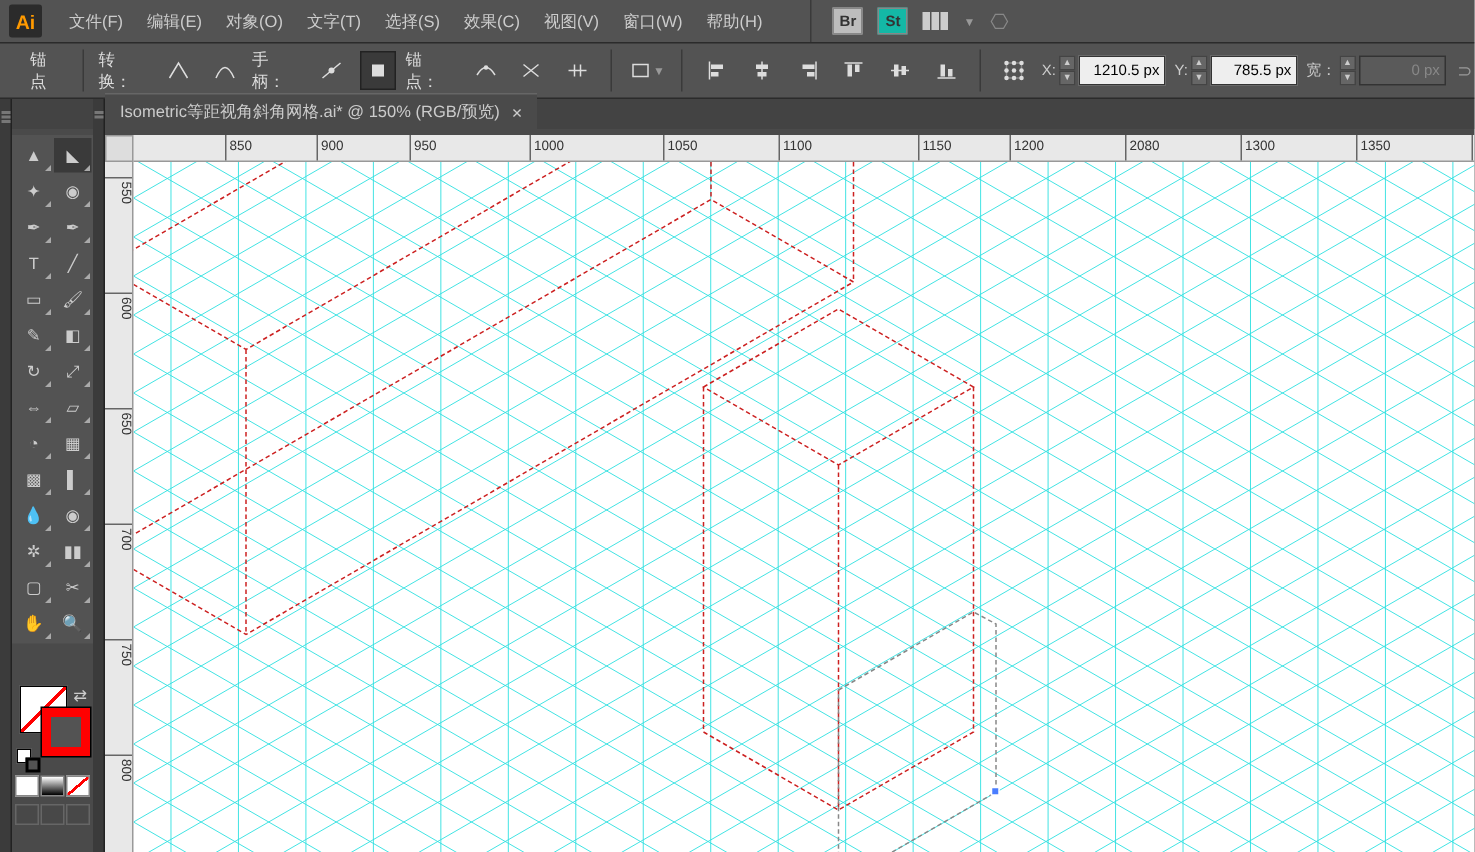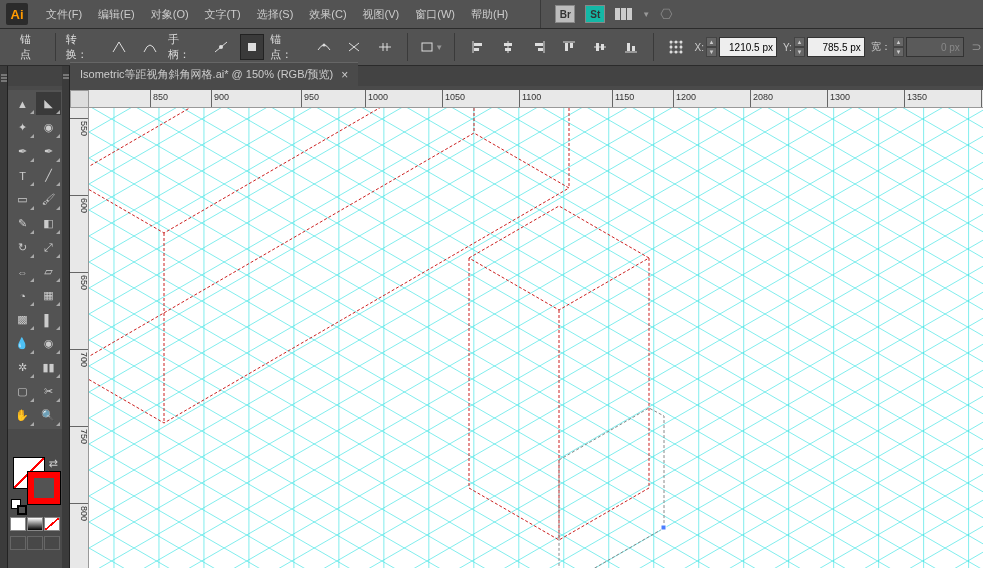--- a/index.html
+++ b/index.html
@@ -372,22 +372,22 @@
 <div class="screen-modes">
   <div class="s"></div>
   <div class="s"></div>
   <div class="s"></div>
 </div>
 
 <div class="ruler-corner"></div>
 <div class="ruler-h" id="rulerH">
     <div class="tick" style="left: 45px; margin-left: 16px;">850</div>
     <div class="tick" style="left: 122px;">900</div>
-    <div class="tick" style="left: 212px;">950</div>
-    <div class="tick" style="left: 276px;">1000</div>
+    <div class="tick" style="left: 184px;">950</div>
+    <div class="tick" style="left: 264px;">1000</div>
     <div class="tick" style="left: 353px; text-align: right;">1050</div>
     <div class="tick" style="left: 430px;">1100</div>
     <div class="tick" style="left: 507px; margin-left: 16px;">1150</div>
     <div class="tick" style="left: 584px;">1200</div>
     <div class="tick" style="left: 661px;">2080</div>
     <div class="tick" style="left: 738px;">1300</div>
     <div class="tick" style="left: 815px; text-align: center;">1350</div>
     <div class="tick" style="left: 892px;">1400</div>
   </div>
 <div class="ruler-v" id="rulerV">

